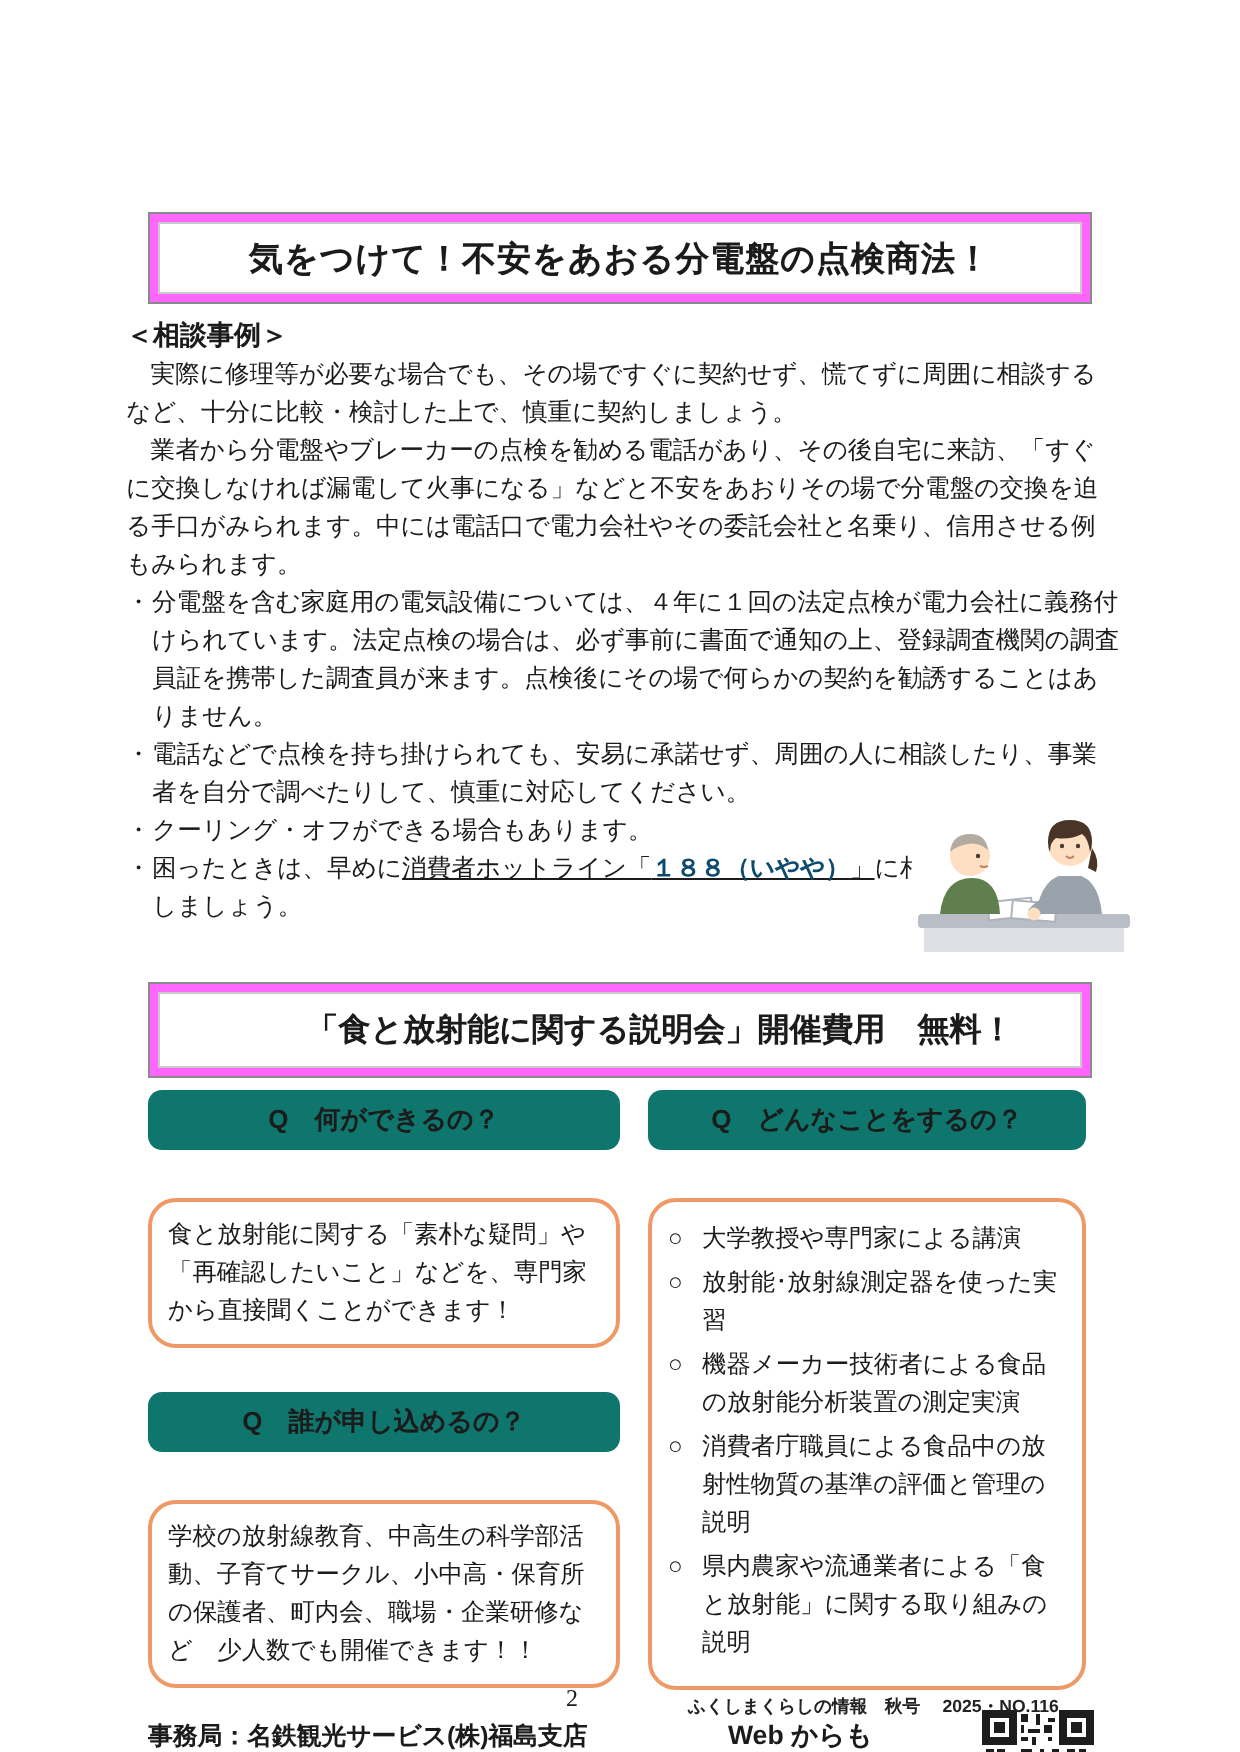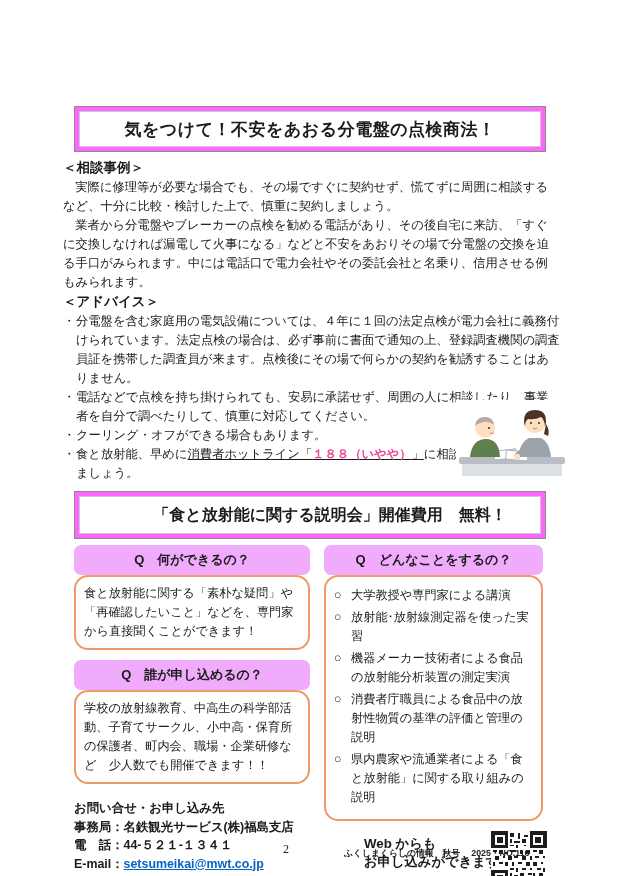--- a/index.html
+++ b/index.html
@@ -20,40 +20,40 @@
   
   .sec1 { position:absolute; left:63px; top:158px; width:497px; font-size:12.3px; line-height:19px; }
   .sec-head { font-size:13.5px; font-weight:bold; line-height:20px;font-family:Liberation Serif, serif; }
   .para { text-indent:0; }
   .advice-list { list-style:none; }
   .advice-list li { display:flex; }
   .advice-list .dot { flex:0 0 13px; }
   .advice-list .txt { flex:1; }
   .narrow { max-width:400px; }
   .hotline-link { text-decoration:underline; color:#1b1b1b; }
-  .red { color:#ec4899; font-weight:bold; }
+  .red { color:#0c4a6e; font-weight:bold; }
 
   
   .illu { position:absolute; left:456px; top:400px; width:112px; height:80px; }
 
   
   .col { position:absolute; top:545px; }
   .col-left { left:74px; width:236px; }
   .col-right { left:324px; width:219px; }
   .qhead {
-    background:#f0abfc; border-radius:7px; height:30px;
+    background:#0f766e; border-radius:7px; height:30px;
     display:flex; align-items:center; justify-content:center;
     font-weight:bold; font-size:13px;
   }
   .qbox {
-    margin-top:0; border:2px solid #ef9a66; border-radius:14px;
+    margin-top:24px; border:2px solid #ef9a66; border-radius:14px;
     background:#fff; padding:7px 8px; font-size:12.2px; line-height:19px;
   }
   .qbox.tall { min-height:172px; padding:9px 7px 9px 8px; }
-  .gap { margin-top:10px; }
+  .gap { margin-top:22px; }
   .olist { list-style:none; }
   .olist li { display:flex; margin-bottom:3px; }
   .olist .mark { flex:0 0 17px; }
   .olist .txt { flex:1; }
 
   
   .contact { margin-top:15px; font-weight:bold; font-size:12.4px; line-height:18.5px; }
   .contact a { color:#0563c1; }
 
   
@@ -71,37 +71,36 @@
 <div class="page">
 
   <div class="banner banner1">
     <span>気をつけて！不安をあおる分電盤の点検商法！</span>
   </div>
 
   <div class="sec1">
     <div class="sec-head">＜相談事例＞</div>
     <div class="para">　実際に修理等が必要な場合でも、その場ですぐに契約せず、慌てずに周囲に相談するなど、十分に比較・検討した上で、慎重に契約しましょう。</div>
     <div class="para">　業者から分電盤やブレーカーの点検を勧める電話があり、その後自宅に来訪、「すぐに交換しなければ漏電して火事になる」などと不安をあおりその場で分電盤の交換を迫る手口がみられます。中には電話口で電力会社やその委託会社と名乗り、信用させる例もみられます。</div>
-    <div class="sec-head">＜アドバイス＞</div>
     <ul class="advice-list">
       <li>
         <span class="dot">・</span>
         <span class="txt">分電盤を含む家庭用の電気設備については、４年に１回の法定点検が電力会社に義務付けられています。法定点検の場合は、必ず事前に書面で通知の上、登録調査機関の調査員証を携帯した調査員が来ます。点検後にその場で何らかの契約を勧誘することはありません。</span>
       </li>
       <li>
         <span class="dot">・</span>
         <span class="txt">電話などで点検を持ち掛けられても、安易に承諾せず、周囲の人に相談したり、事業者を自分で調べたりして、慎重に対応してください。</span>
       </li>
       <li>
         <span class="dot">・</span>
         <span class="txt narrow">クーリング・オフができる場合もあります。</span>
       </li>
       <li>
         <span class="dot">・</span>
-        <span class="txt narrow"><span>食と放射能、早めに</span><span class="hotline-link"><span>消費者ホットライン「</span><span class="red">１８８（いやや）</span><span>」</span></span><span>に相談しましょう。</span></span>
+        <span class="txt narrow"><span>困ったときは、早めに</span><span class="hotline-link"><span>消費者ホットライン「</span><span class="red">１８８（いやや）</span><span>」</span></span><span>に相談しましょう。</span></span>
       </li>
     </ul>
   </div>
 
   <svg class="illu" viewBox="0 0 112 80" aria-hidden="true">
     <rect x="0" y="0" width="112" height="80" fill="#ffffff"></rect>
 
     <rect x="3" y="57" width="106" height="7" rx="2" fill="#b9bec6"></rect>
     <rect x="6" y="64" width="100" height="12" fill="#dde0e5"></rect>
 
@@ -138,21 +137,20 @@
       <span>食と放射能に関する「素朴な疑問」や「再確認したいこと」などを、専門家から直接聞くことができます！</span>
     </div>
     <div class="qhead gap">
       <span>Q　誰が申し込めるの？</span>
     </div>
     <div class="qbox">
       <span>学校の放射線教育、中高生の科学部活動、子育てサークル、小中高・保育所の保護者、町内会、職場・企業研修など　少人数でも開催できます！！</span>
     </div>
 
     <div class="contact">
-      <div>お問い合せ・お申し込み先</div>
       <div>事務局：名鉄観光サービス(株)福島支店</div>
       <div>電　話：44-５２１-１３４１</div>
       <div><span>E-mail：</span><a class="email-link" href="#">setsumeikai@mwt.co.jp</a></div>
     </div>
   </div>
 
   <div class="col col-right">
     <div class="qhead">
       <span>Q　どんなことをするの？</span>
     </div>

